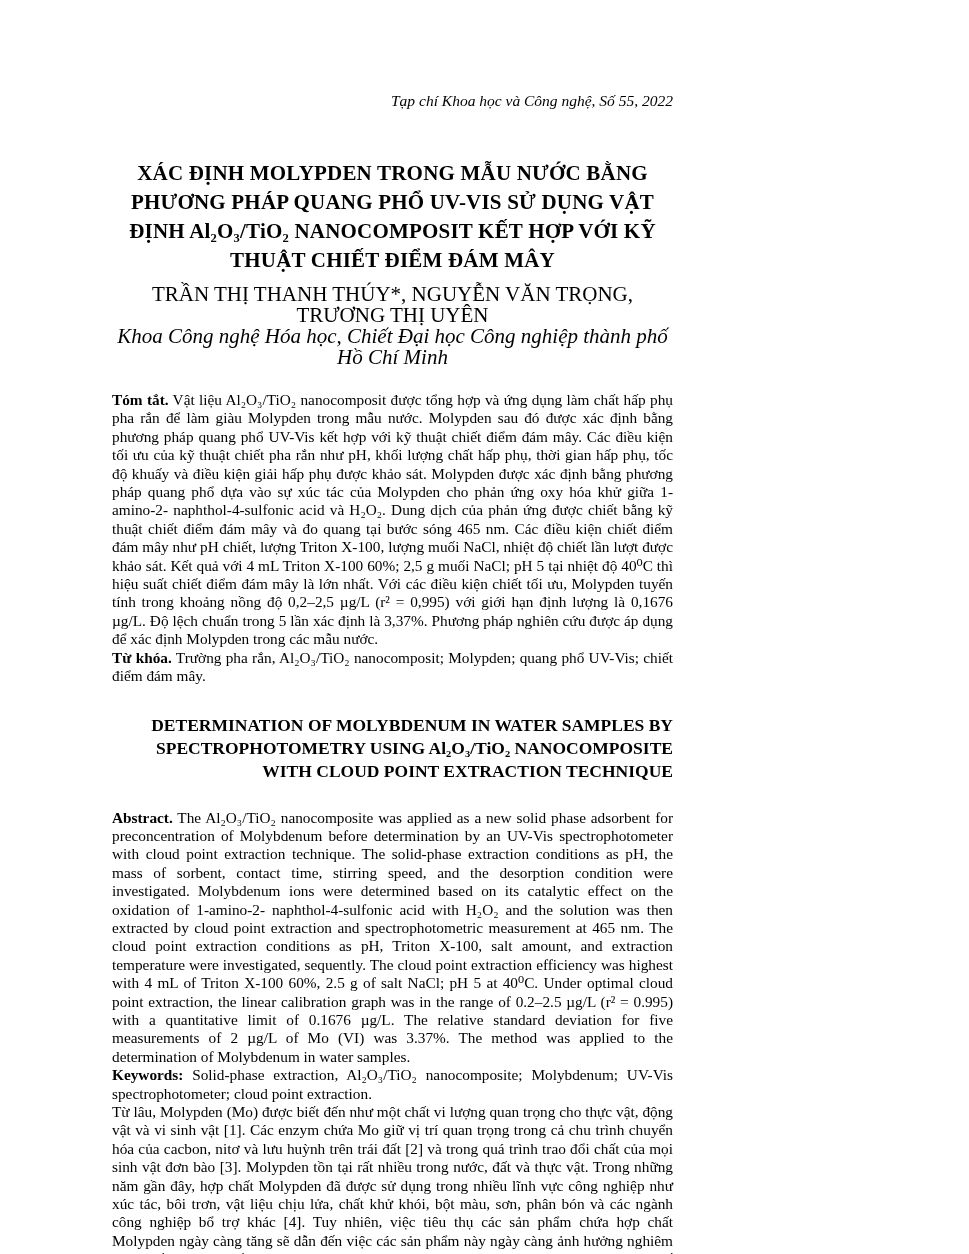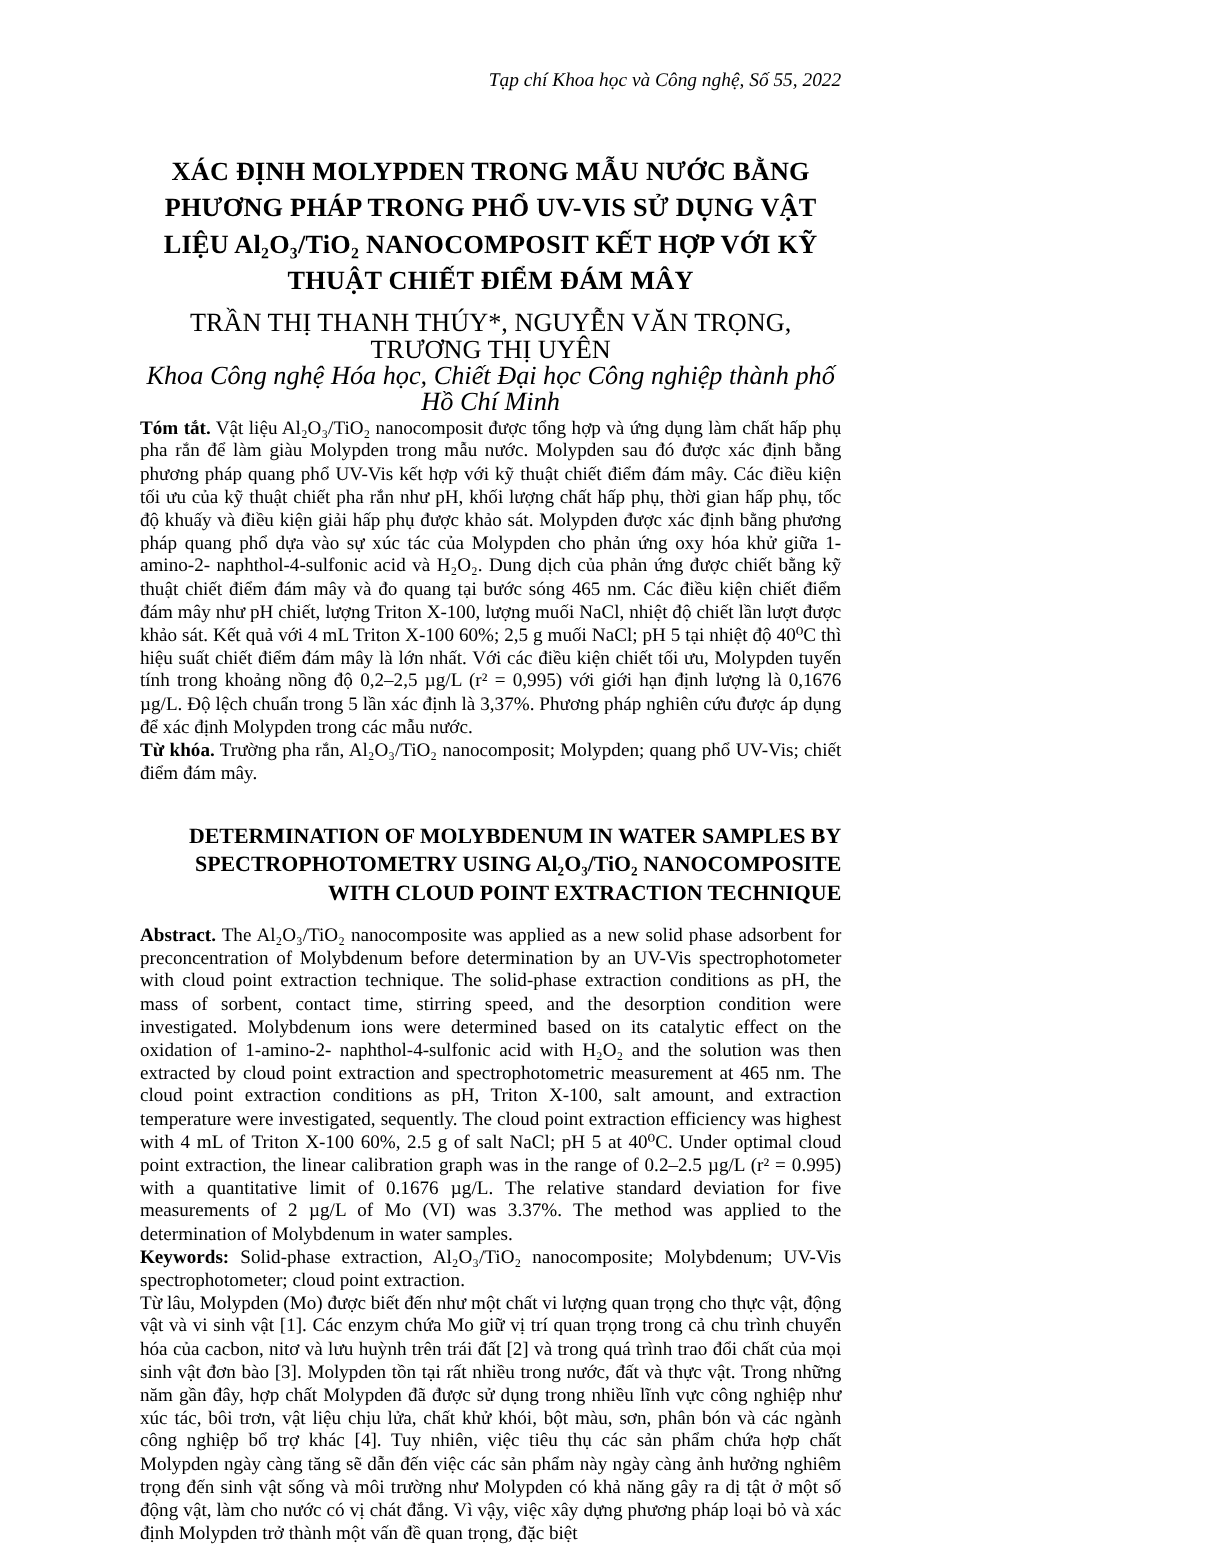--- a/index.html
+++ b/index.html
@@ -11,21 +11,21 @@
   body {
     width: 969px;
     height: 1254px;
     overflow: hidden;
     font-family: "Liberation Serif", "DejaVu Serif", serif;
   }
   .page {
     box-sizing: border-box;
     width: 772px;
     height: 1254px;
-    padding: 56px 99px 0 112px;
+    padding: 92px 99px 0 112px;
   }
   .journal-header {
     text-align: right;
     font-style: italic;
     font-size: 15.5px;
     line-height: 18px;
     margin: 0;
   }
   .title-vi {
     margin: 49px 0 0 0;
@@ -41,51 +41,51 @@
     font-size: 21px;
     line-height: 21px;
   }
   .authors-block .italic { font-style: italic; }
   .para {
     margin: 0;
     text-align: justify;
     font-size: 15.3px;
     line-height: 18.4px;
   }
-  .abstract-vi-wrap { margin-top: 2px; }
+  .abstract-vi-wrap { margin-top: 23px; }
   .b { font-weight: bold; }
   .title-en {
     margin: 28px 0 0 0;
     text-align: right;
     font-weight: bold;
     font-size: 17.5px;
     line-height: 23px;
   }
-  .abstract-en-wrap { margin-top: 14px; }
+  .abstract-en-wrap { margin-top: 26px; }
   .section-heading {
     margin: 13px 0 2px 0;
     font-weight: bold;
     font-size: 17px;
     line-height: 21px;
   }
   .footer {
     margin-top: 31px;
     text-align: right;
     font-size: 15.5px;
     line-height: 19px;
   }
 </style>
 </head>
 <body>
 
 <div class="page">
 
   <p class="journal-header">Tạp chí Khoa học và Công nghệ, Số 55, 2022</p>
 
-  <h1 class="title-vi">XÁC ĐỊNH MOLYPDEN TRONG MẪU NƯỚC BẰNG PHƯƠNG PHÁP TRONG PHỔ UV-VIS SỬ DỤNG VẬT LIỆU Al₂O₃/TiO₂ NANOCOMPOSIT KẾT HỢP VỚI KỸ THUẬT CHIẾT ĐIỂM ĐÁM MÂY</h1>
+  <h1 class="title-vi">XÁC ĐỊNH MOLYPDEN TRONG MẪU NƯỚC BẰNG PHƯƠNG PHÁP QUANG PHỔ UV-VIS SỬ DỤNG VẬT ĐỊNH Al₂O₃/TiO₂ NANOCOMPOSIT KẾT HỢP VỚI KỸ THUẬT CHIẾT ĐIỂM ĐÁM MÂY</h1>
 
   <div class="authors-block">
     <div>TRẦN THỊ THANH THÚY*, NGUYỄN VĂN TRỌNG, TRƯƠNG THỊ UYÊN</div>
     <div class="italic">Khoa Công nghệ Hóa học, Chiết Đại học Công nghiệp thành phố Hồ Chí Minh</div>
   </div>
 
   <div class="abstract-vi-wrap">
     <p class="para"><span class="b">Tóm tắt.</span><span> Vật liệu Al₂O₃/TiO₂ nanocomposit được tổng hợp và ứng dụng làm chất hấp phụ pha rắn để làm giàu Molypden trong mẫu nước. Molypden sau đó được xác định bằng phương pháp quang phổ UV-Vis kết hợp với kỹ thuật chiết điểm đám mây. Các điều kiện tối ưu của kỹ thuật chiết pha rắn như pH, khối lượng chất hấp phụ, thời gian hấp phụ, tốc độ khuấy và điều kiện giải hấp phụ được khảo sát. Molypden được xác định bằng phương pháp quang phổ dựa vào sự xúc tác của Molypden cho phản ứng oxy hóa khử giữa 1-amino-2- naphthol-4-sulfonic acid và H₂O₂. Dung dịch của phản ứng được chiết bằng kỹ thuật chiết điểm đám mây và đo quang tại bước sóng 465 nm. Các điều kiện chiết điểm đám mây như pH chiết, lượng Triton X-100, lượng muối NaCl, nhiệt độ chiết lần lượt được khảo sát. Kết quả với 4 mL Triton X-100 60%; 2,5 g muối NaCl; pH 5 tại nhiệt độ 40⁰C thì hiệu suất chiết điểm đám mây là lớn nhất. Với các điều kiện chiết tối ưu, Molypden tuyến tính trong khoảng nồng độ 0,2–2,5 µg/L (r² = 0,995) với giới hạn định lượng là 0,1676 µg/L. Độ lệch chuẩn trong 5 lần xác định là 3,37%. Phương pháp nghiên cứu được áp dụng để xác định Molypden trong các mẫu nước.</span></p>
     <p class="para"><span class="b">Từ khóa.</span><span> Trường pha rắn, Al₂O₃/TiO₂ nanocomposit; Molypden; quang phổ UV-Vis; chiết điểm đám mây.</span></p>
   </div>

